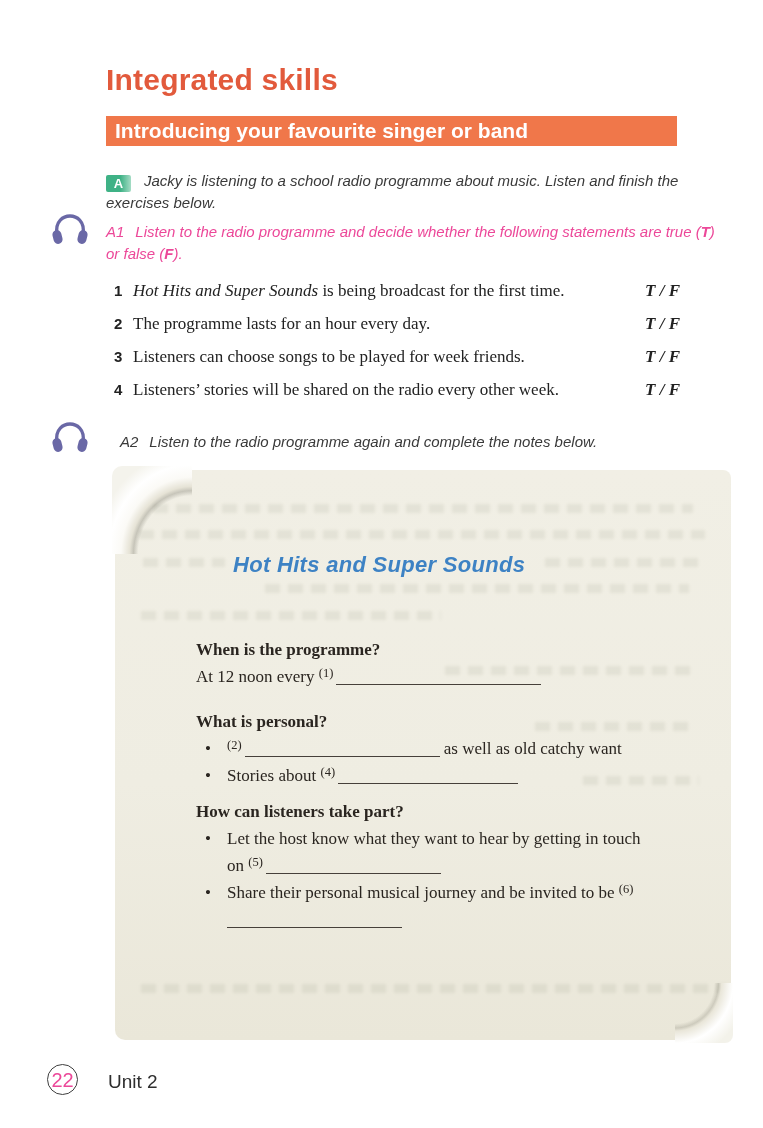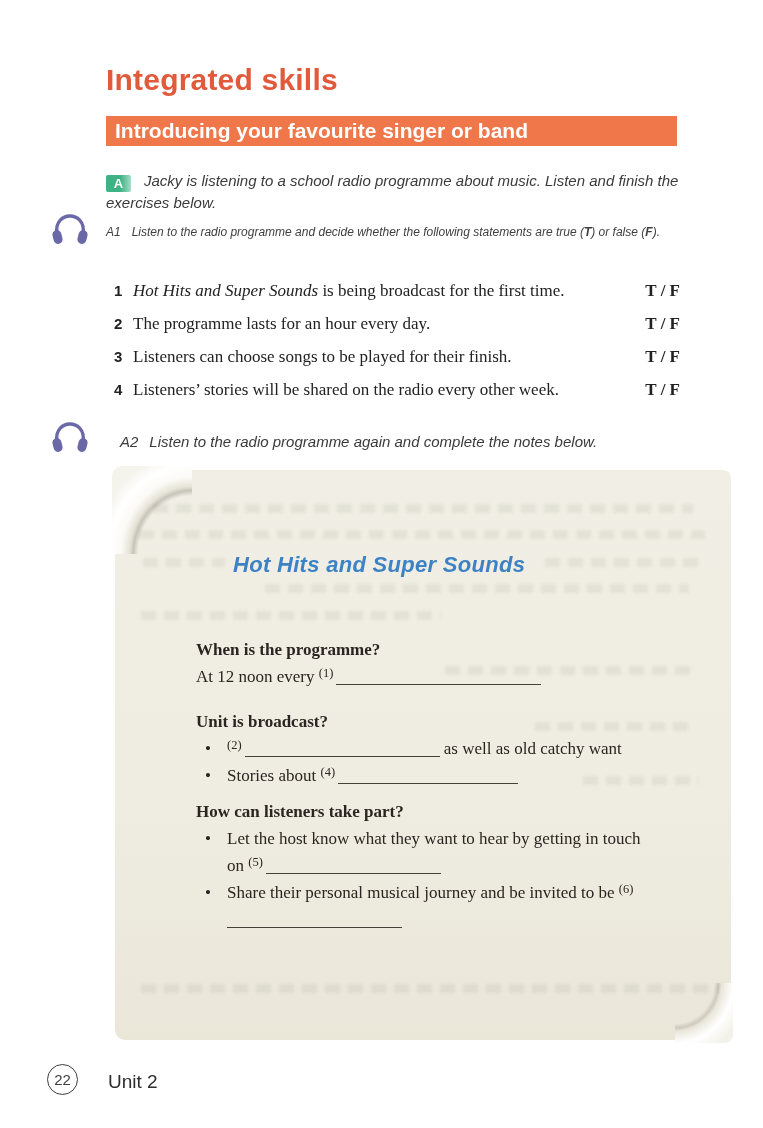--- a/index.html
+++ b/index.html
@@ -19,33 +19,33 @@
   .badge-a{display:inline-block;width:25px;height:17px;border-radius:2px;
            background:linear-gradient(90deg,#3fb286 58%,#a5dcc5);color:#ffffff;font-style:normal;
            font-weight:bold;font-size:13px;text-align:center;line-height:17px;vertical-align:-2px;
            margin-right:13px;}
 
   
   .hp{position:absolute;}
   .hp-a1{left:50px;top:213px;}
   .hp-a2{left:50px;top:421px;}
 
-  .a1-text{position:absolute;left:106px;top:221px;width:620px;font-style:italic;font-size:12px;
-           line-height:22px;color:#404040;}
+  .a1-text{position:absolute;left:106px;top:221px;width:620px;font-style:italic;font-size:15px;
+           line-height:22px;color:#ec4899;}
   .inst-label{margin-right:11px;}
   .bold-tf{font-weight:bold;}
 
   
   .statements{position:absolute;left:114px;top:281px;width:566px;
               font-family:"Liberation Serif", serif;font-size:17px;color:#222222;}
   .stmt{display:flex;margin-bottom:13px;line-height:20px;}
   .stmt-num{flex:0 0 19px;font-family:"Liberation Sans",sans-serif;font-weight:bold;font-size:15px;}
   .stmt-text{flex:1;}
   .stmt-ital{font-style:italic;}
-  .stmt-tf{flex:0 0 auto;font-weight:bold;}
+  .stmt-tf{flex:0 0 auto;font-weight:bold;font-style:italic;}
 
   .a2-text{position:absolute;left:120px;top:433px;width:628px;font-style:italic;font-size:15px;
            color:#3a3a3a;}
 
   
   .paper{position:absolute;left:115px;top:470px;width:616px;height:570px;
          background:linear-gradient(180deg,#f1efe5 0%,#efede2 55%,#eae7d9 100%);
          border-radius:54px 8px 44px 10px;}
   .curl-tl{position:absolute;left:-3px;top:-4px;width:80px;height:88px;pointer-events:none;
            background:radial-gradient(120% 118% at 100% 100%,
@@ -72,21 +72,21 @@
   .mt-what{margin-top:18px;}
   .mt-how{margin-top:9px;}
   .bullet{position:relative;padding-left:31px;}
   .bullet::before{content:"\2022";position:absolute;left:9px;top:0;}
   .blank{display:inline-block;border-bottom:1.3px solid #46403a;height:13px;transform:translateY(3px);}
   .b1{width:205px}.b2{width:195px}.b3{width:170px}.b4{width:180px}.b5{width:175px}.b6{width:175px}
   .nsup{font-size:12.5px;line-height:0;position:relative;top:-5px;margin-right:3px;}
 
   
   .pg-circle{position:absolute;left:47px;top:1064px;width:31px;height:31px;border:1.4px solid #3f3f3f;
-             border-radius:50%;text-align:center;line-height:30px;font-size:15px;color:#404040;
+             border-radius:50%;text-align:center;line-height:30px;font-size:20px;color:#ec4899;
              box-sizing:border-box;}
   .unit{position:absolute;left:108px;top:1071px;font-size:19px;color:#2e2e2e;}
 </style>
 </head>
 <body>
 
 <div id="page">
 
   <div class="heading">Integrated skills</div>
 
@@ -108,21 +108,21 @@
       <span class="stmt-text"><span class="stmt-ital">Hot Hits and Super Sounds</span><span> is being broadcast for the first time.</span></span>
       <span class="stmt-tf">T / F</span>
     </div>
     <div class="stmt">
       <span class="stmt-num">2</span>
       <span class="stmt-text"><span class="stmt-ital"></span><span>The programme lasts for an hour every day.</span></span>
       <span class="stmt-tf">T / F</span>
     </div>
     <div class="stmt">
       <span class="stmt-num">3</span>
-      <span class="stmt-text"><span class="stmt-ital"></span><span>Listeners can choose songs to be played for their finish.</span></span>
+      <span class="stmt-text"><span class="stmt-ital"></span><span>Listeners can choose songs to be played for week friends.</span></span>
       <span class="stmt-tf">T / F</span>
     </div>
     <div class="stmt">
       <span class="stmt-num">4</span>
       <span class="stmt-text"><span class="stmt-ital"></span><span>Listeners’ stories will be shared on the radio every other week.</span></span>
       <span class="stmt-tf">T / F</span>
     </div>
   </div>
 
   <svg class="hp hp-a2" width="40" height="36" viewBox="0 0 40 36">
@@ -146,21 +146,21 @@
     <div class="ghost g9"></div>
     <div class="curl-tl"></div>
     <div class="curl-br"></div>
 
     <div class="note-title">Hot Hits and Super Sounds</div>
 
     <div class="note-content">
       <div class="nq">When is the programme?</div>
       <div><span>At 12 noon every </span><span class="nsup">(1)</span><span class="blank b1"></span></div>
 
-      <div class="nq mt-what">Unit is broadcast?</div>
+      <div class="nq mt-what">What is personal?</div>
       <div class="bullet"><span class="nsup">(2)</span><span class="blank b2"></span><span> as well as old catchy want</span></div>
       <div class="bullet"><span>Stories about </span><span class="nsup">(4)</span><span class="blank b4"></span></div>
 
       <div class="nq mt-how">How can listeners take part?</div>
       <div class="bullet"><span>Let the host know what they want to hear by getting in touch on </span><span class="nsup">(5)</span><span class="blank b5"></span></div>
       <div class="bullet"><span>Share their personal musical journey and be invited to be </span><span class="nsup">(6)</span><span class="blank b6"></span></div>
     </div>
   </div>
 
   <div class="pg-circle">22</div>

